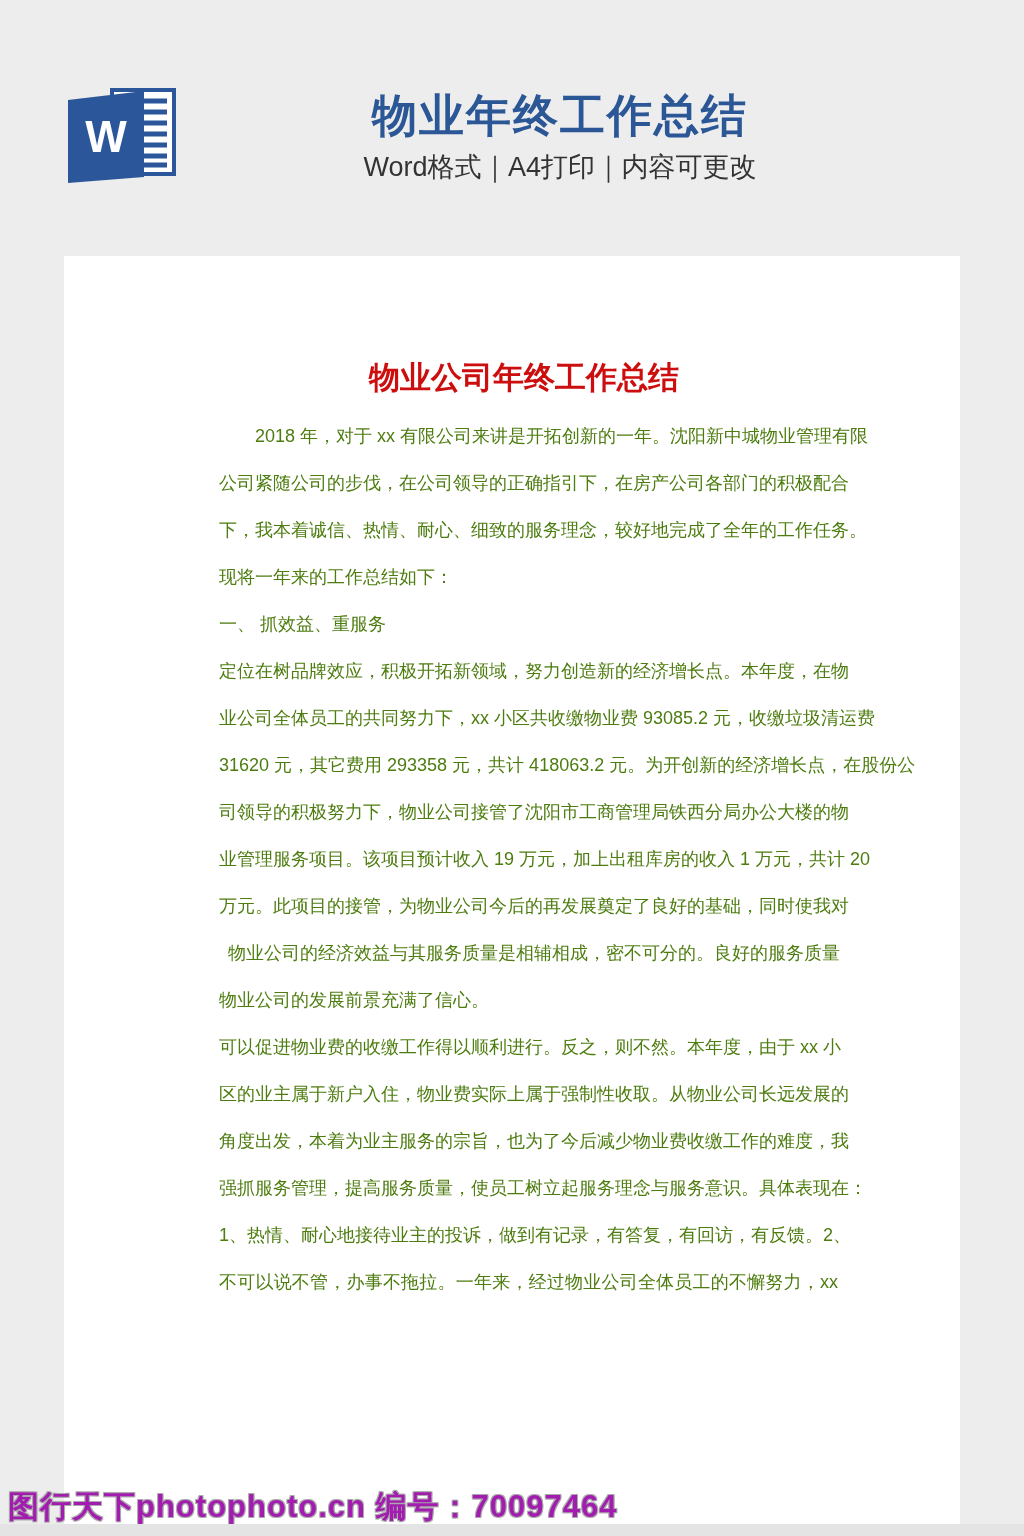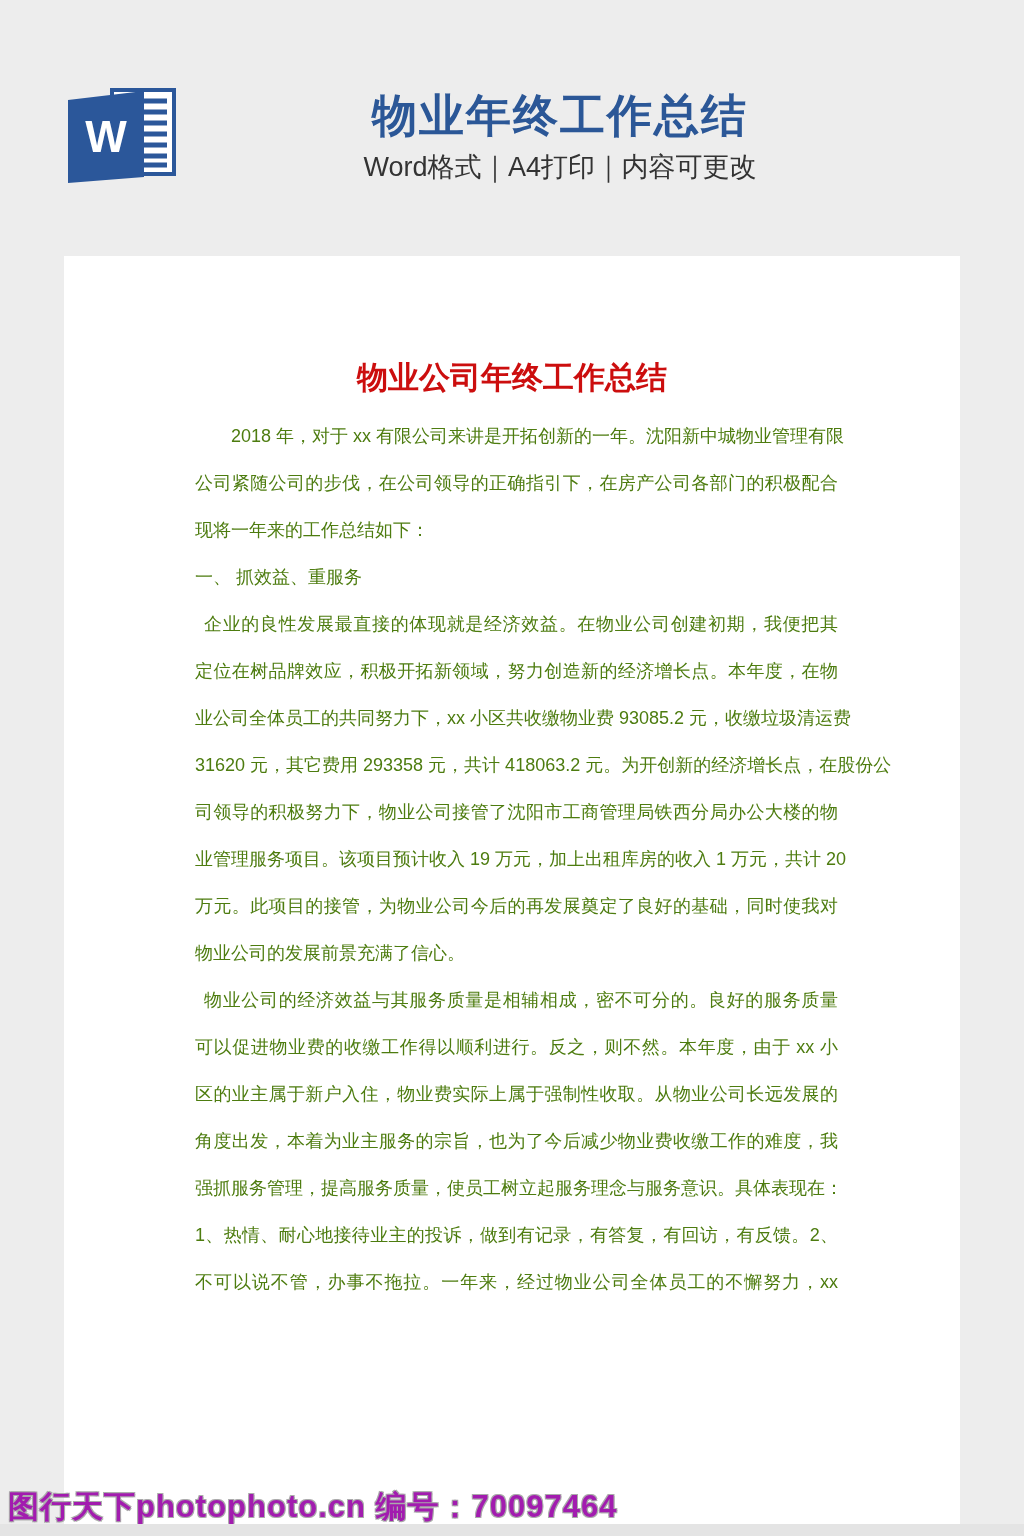--- a/index.html
+++ b/index.html
@@ -43,20 +43,21 @@
   }
 
   
   .page {
     position: absolute;
     left: 64px;
     top: 256px;
     width: 896px;
     height: 1268px;
     background: #FFFFFF;
+    padding-left: 24px;
   }
   .doc-title {
     margin-top: 104px;
     text-align: center;
     font-size: 31px;
     line-height: 36px;
     font-weight: bold;
     color: #CC0E0E;
   }
   .doc-body {
@@ -131,31 +132,31 @@
   <div class="header-text">
     <div class="header-title">物业年终工作总结</div>
     <div class="header-subtitle">Word格式｜A4打印｜内容可更改</div>
   </div>
 
   <div class="page">
     <div class="doc-title">物业公司年终工作总结</div>
     <div class="doc-body">
       <div class="ln indent2">2018 年，对于 xx 有限公司来讲是开拓创新的一年。沈阳新中城物业管理有限</div>
       <div class="ln">公司紧随公司的步伐，在公司领导的正确指引下，在房产公司各部门的积极配合</div>
+      <div class="ln">下，我本着诚信、热情、耐心、细致的服务理念，较好地完成了全年的工作任务。</div>
       <div class="ln end">现将一年来的工作总结如下：</div>
       <div class="ln end">一、 抓效益、重服务</div>
-      <div class="ln indenth">企业的良性发展最直接的体现就是经济效益。在物业公司创建初期，我便把其</div>
       <div class="ln">定位在树品牌效应，积极开拓新领域，努力创造新的经济增长点。本年度，在物</div>
       <div class="ln">业公司全体员工的共同努力下，xx 小区共收缴物业费 93085.2 元，收缴垃圾清运费</div>
       <div class="ln">31620 元，其它费用 293358 元，共计 418063.2 元。为开创新的经济增长点，在股份公</div>
       <div class="ln">司领导的积极努力下，物业公司接管了沈阳市工商管理局铁西分局办公大楼的物</div>
       <div class="ln">业管理服务项目。该项目预计收入 19 万元，加上出租库房的收入 1 万元，共计 20</div>
       <div class="ln">万元。此项目的接管，为物业公司今后的再发展奠定了良好的基础，同时使我对</div>
+      <div class="ln indenth">物业公司的经济效益与其服务质量是相辅相成，密不可分的。良好的服务质量</div>
       <div class="ln end">物业公司的发展前景充满了信心。</div>
-      <div class="ln indenth">物业公司的经济效益与其服务质量是相辅相成，密不可分的。良好的服务质量</div>
       <div class="ln">可以促进物业费的收缴工作得以顺利进行。反之，则不然。本年度，由于 xx 小</div>
       <div class="ln">区的业主属于新户入住，物业费实际上属于强制性收取。从物业公司长远发展的</div>
       <div class="ln">角度出发，本着为业主服务的宗旨，也为了今后减少物业费收缴工作的难度，我</div>
       <div class="ln">强抓服务管理，提高服务质量，使员工树立起服务理念与服务意识。具体表现在：</div>
       <div class="ln">1、热情、耐心地接待业主的投诉，做到有记录，有答复，有回访，有反馈。2、</div>
       <div class="ln">不可以说不管，办事不拖拉。一年来，经过物业公司全体员工的不懈努力，xx</div>
     </div>
   </div>
 
   <div class="watermark">图行天下photophoto.cn 编号：70097464</div>

